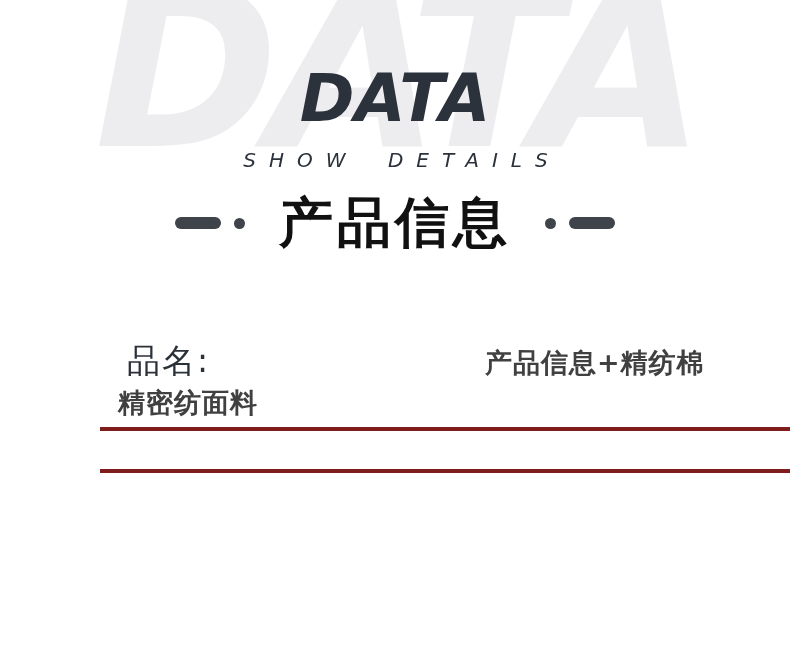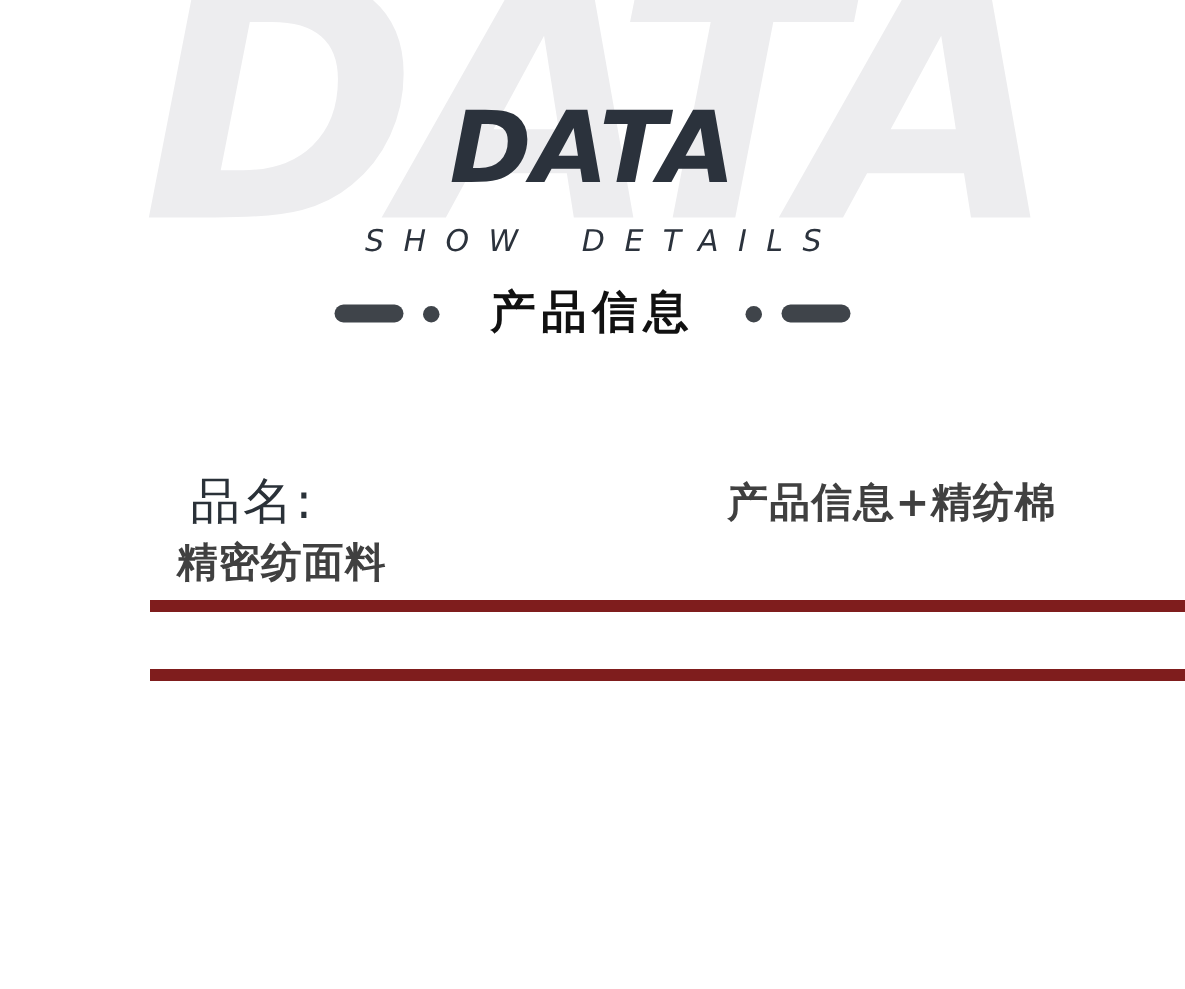--- a/index.html
+++ b/index.html
@@ -86,37 +86,37 @@
   }
   .deco .dot {
     width: 11px;
     height: 11px;
     border-radius: 50%;
     background: #3f444a;
     display: inline-block;
   }
   .section-title {
     margin: 0;
-    font-size: 30px;
+    font-size: 54px;
     line-height: 1.15;
     font-weight: bold;
     color: #111111;
     letter-spacing: 4px;
   }
 
   
   .specs {
     margin-top: 56px;
     margin-left: 100px; 
   }
   .spec-row {
     display: grid;
     grid-template-columns: 375px 1fr;
     padding: 31px 0 7px 0;
-    border-bottom: 8px solid #7f1d1d;
+    border-bottom: 4px solid #7f1d1d;
     position: relative;
   }
   .spec-row.dashed {
     border-bottom: none;
   }
   .spec-row.dashed::after {
     content: "";
     position: absolute;
     left: 0;
     right: 0;

